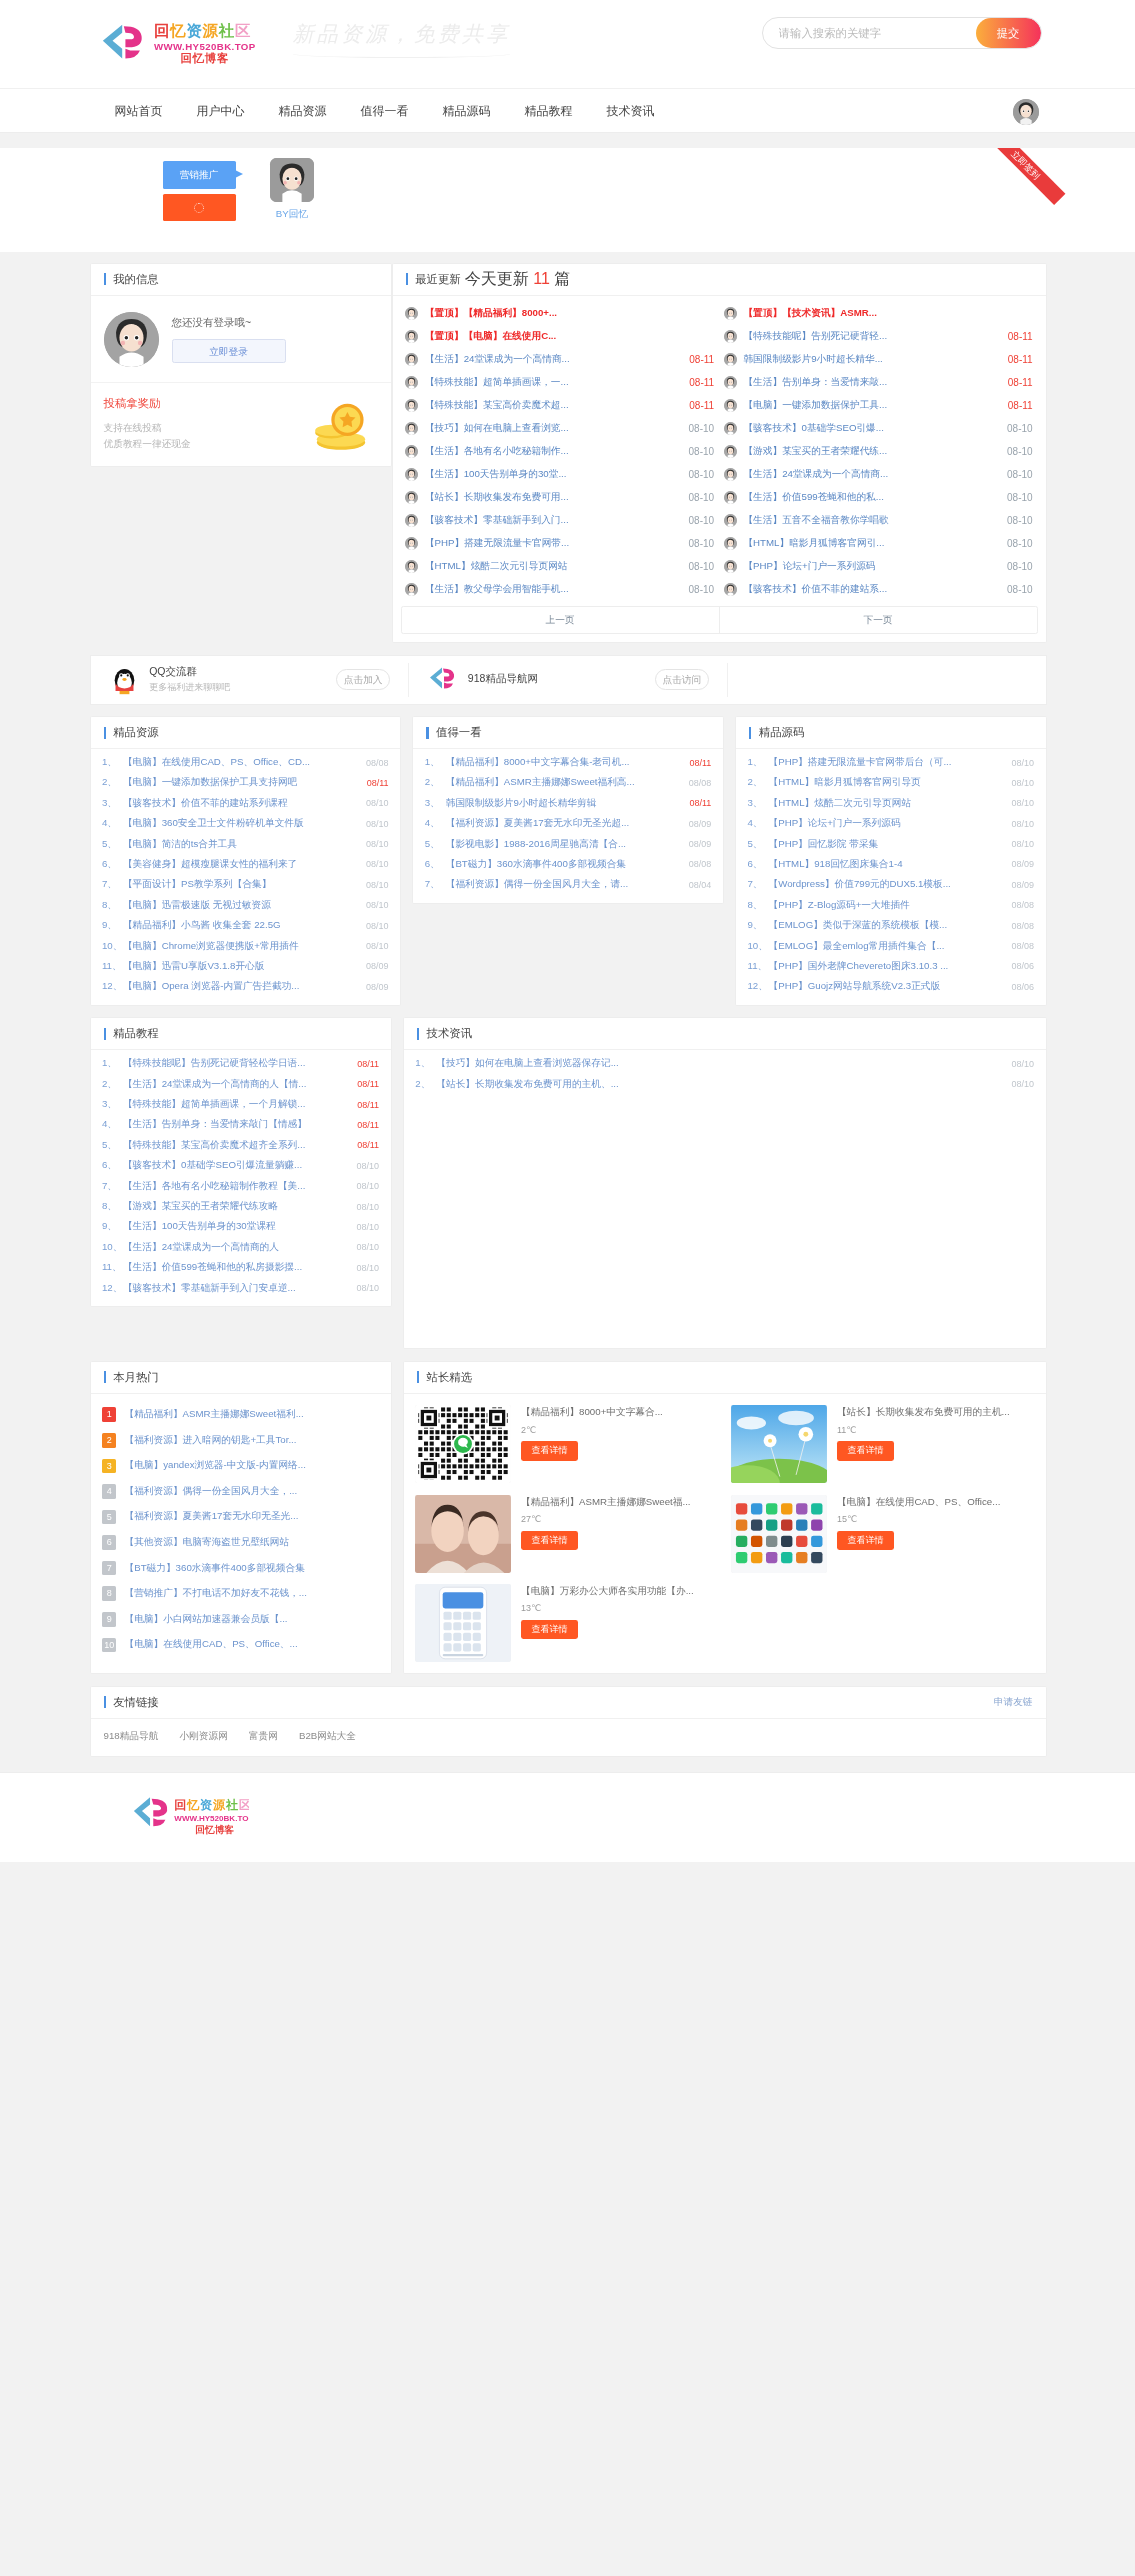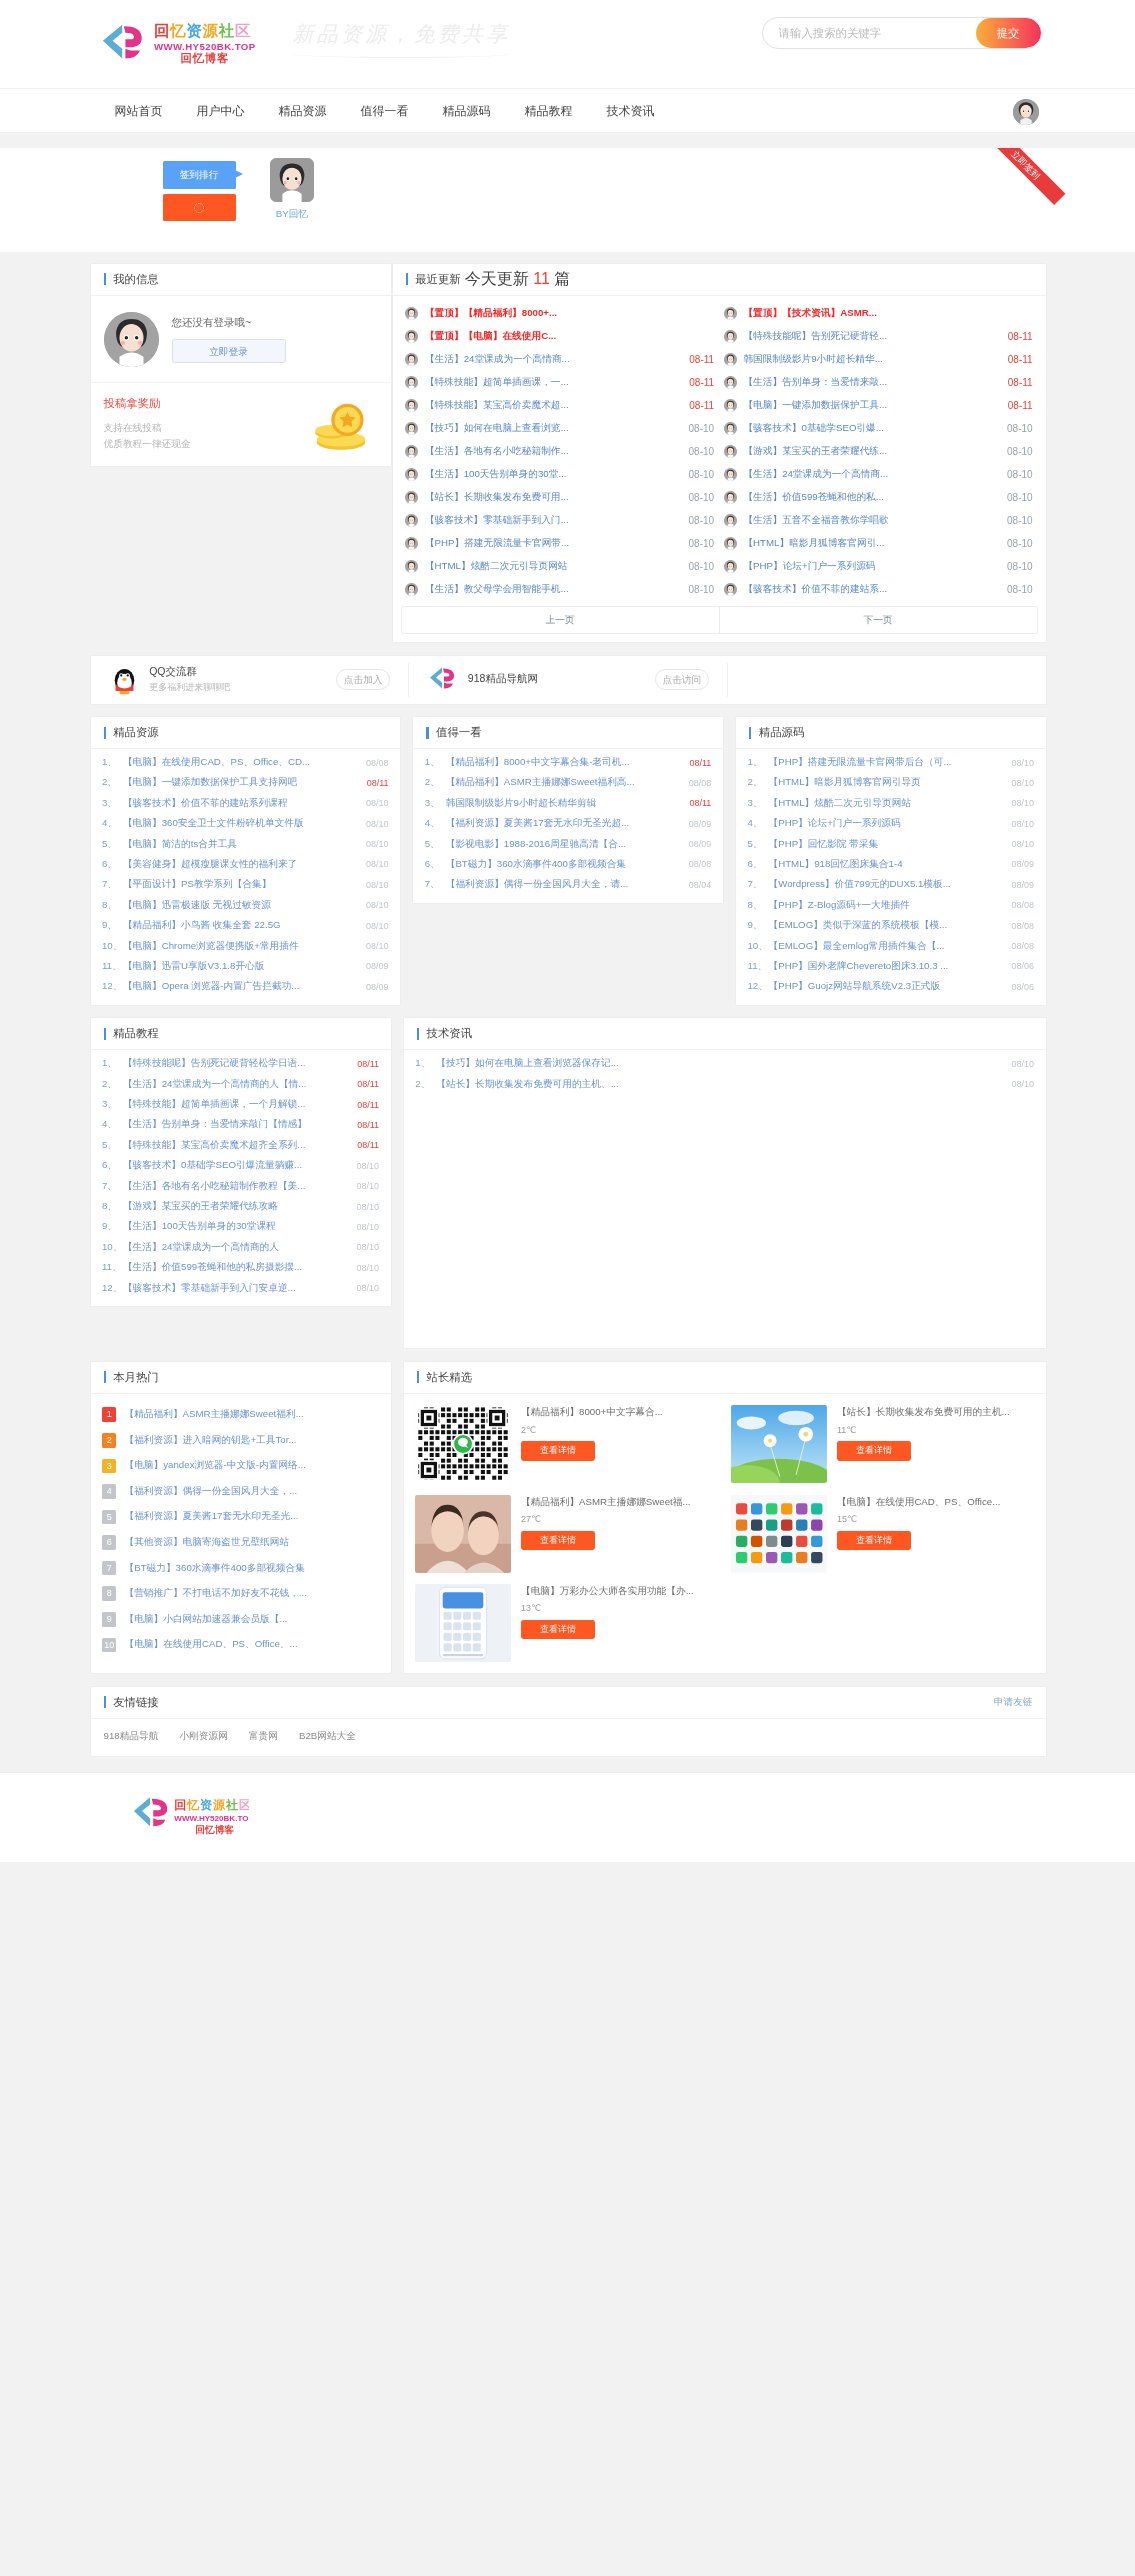--- a/index.html
+++ b/index.html
@@ -136,21 +136,21 @@
   .hot-rank.r1 { background:#ef4136; }
   .hot-rank.r2 { background:#f58220; }
   .hot-rank.r3 { background:#f5b324; }
   .hot-txt { flex:1; color:#6b93cd; white-space:nowrap; overflow:hidden; text-overflow:ellipsis; }
   .picks-grid { padding:11.4px; display:grid; grid-template-columns:1fr 1fr; gap:11.4px 13px; }
   .pick { display:flex; gap:9.7px; }
   .pick-thumb { width:96px; height:78px; flex:none; border-radius:2.4px; overflow:hidden; position:relative; background:#eee; }
   .pick-info { flex:1; display:flex; flex-direction:column; }
   .pick-title { font-size:9.7px; color:#6f6f6f; line-height:14.6px; max-height:44px; overflow:hidden; }
   .pick-temp { font-size:9px; color:#9a9a9a; margin-top:4.9px; }
-  .pick-btn { margin-top:6.5px; width:74px; height:19.5px; line-height:19.5px; text-align:center;
+  .pick-btn { margin-top:6.5px; width:57px; height:19.5px; line-height:19.5px; text-align:center;
     background:#ff5722; color:#fff; font-size:9px; border-radius:2.4px; cursor:pointer; }
 
   
   .fl { margin-top:11.4px; }
   .fl .card-hd { justify-content:space-between; }
   .fl-left { display:flex; align-items:center; }
   .fl-apply { font-size:9.7px; color:#8aa6d0; cursor:pointer; }
   .fl-body { padding:11.4px 13px 13px; display:flex; gap:21px; font-size:9.7px; color:#8b8b8b; }
 
   
@@ -216,21 +216,21 @@
           <circle cx="19" cy="15" r=".9" fill="#222"></circle>
         <path d="M9 26 Q16 21 23 26 L23 32 L9 32Z" fill="#f2f2f2"></path>
       </svg>
     </div>
   </div>
 </div>
 
 <div class="banner">
   <div class="wrap">
     <div class="sign-col">
-      <div class="sign-rank">签到排行</div>
+      <div class="sign-rank">营销推广</div>
       <div class="sign-btn">
         <span class="spinner"></span>
       </div>
     </div>
     <div class="rank-user">
       <div class="ava">
         <svg width="44" height="44" viewBox="0 0 32 32">
           <rect width="32" height="32" fill="#9b9b9b"></rect>
           <path d="M7 12 Q8 4 16 4 Q24 4 25 12 Q25 18 22 20 L10 20 Q7 18 7 12Z" fill="#2b2b2b"></path>
           <ellipse cx="16" cy="15" rx="7" ry="8" fill="#f6e0d0"></ellipse>

